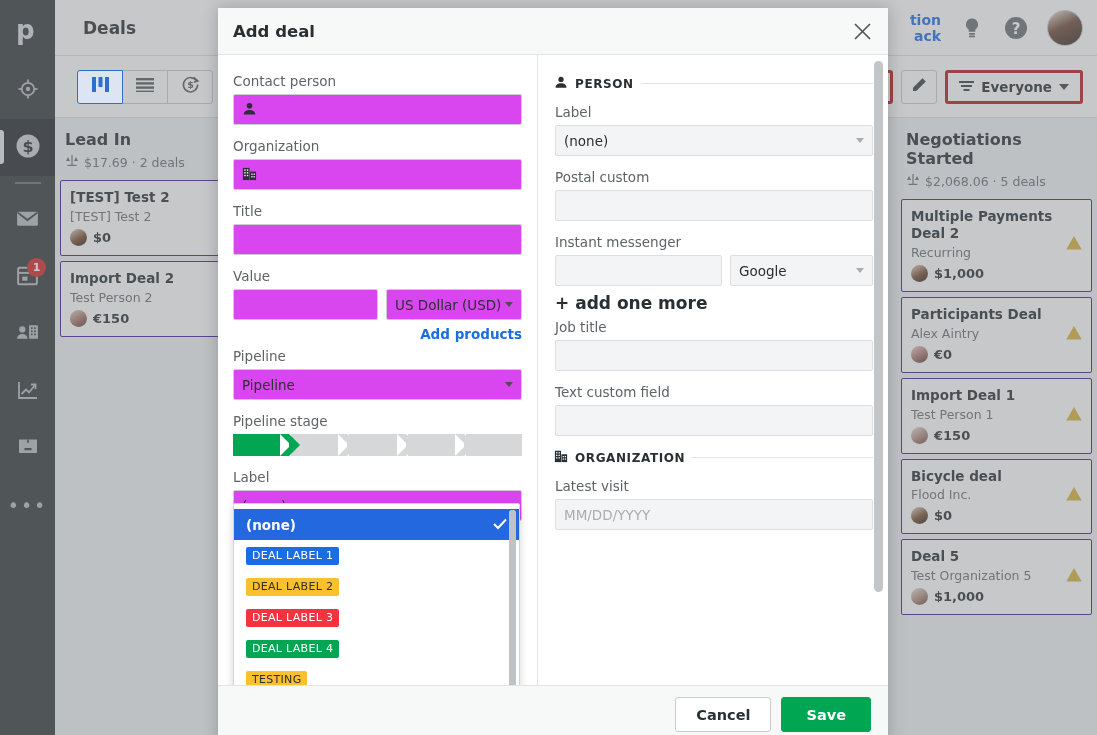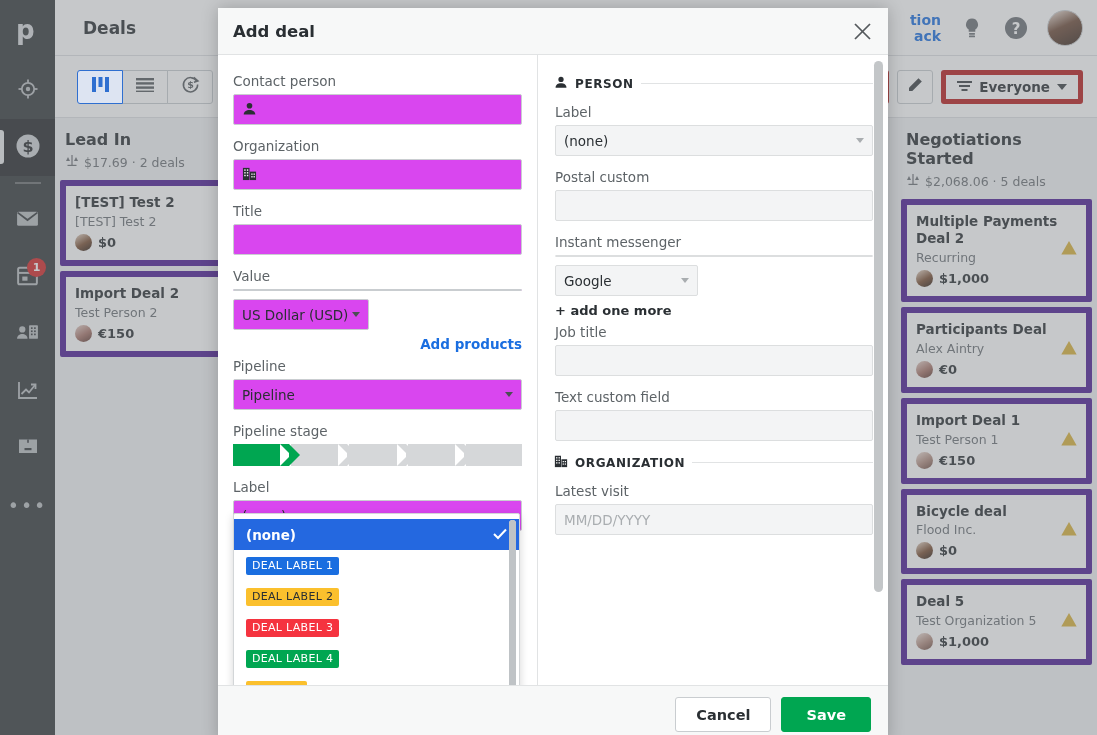--- a/index.html
+++ b/index.html
@@ -81,21 +81,21 @@
     color: #555a5e;
   }
   .viewbtn:first-child { margin-left: 0; border-radius: 3px 0 0 3px; }
   .viewbtn:last-child { border-radius: 0 3px 3px 0; }
   .viewbtn.sel { background: #dde4f2; border-color: #2f6fd0; color: #2f6fd0; z-index: 2; }
   .toolbar-right {
     position: absolute; right: 14px; top: 14px;
     display: flex; align-items: center; gap: 0;
   }
   .tb-sel {
-    height: 34px; border: 5px solid #b91c1c; background: #fff;
+    height: 34px; border: 3px solid #b91c1c; background: #fff;
     display: flex; align-items: center; gap: 7px; padding: 0 11px;
     font-size: 13.5px; font-weight: bold; color: #2a2f33;
     border-radius: 3px; margin-left: 8px;
   }
   .tb-icon-btn {
     width: 36px; height: 34px; border: 1px solid #c9cdd0; background: #fff;
     display: flex; align-items: center; justify-content: center;
     border-radius: 3px; margin-left: 8px; color: #3b4044;
   }
   .caret-dn { width: 0; height: 0; border-left: 5px solid transparent;
@@ -111,21 +111,21 @@
     display: flex; flex-direction: column;
   }
   .col-head { padding: 12px 10px 10px 10px; }
   .col-name { font-size: 16px; font-weight: bold; color: #2a2f33; }
   .col-meta {
     font-size: 12.5px; color: #6b7075; margin-top: 5px;
     display: flex; align-items: center; gap: 5px;
   }
   .col-cards { padding: 0 5px; display: flex; flex-direction: column; gap: 5px; }
   .dealcard {
-    background: #fff; border: 6px solid #4c1d95; border-radius: 2px;
+    background: #fff; border: 1px solid #4c1d95; border-radius: 2px;
     padding: 8px 9px 9px 9px; position: relative;
   }
   .dc-title { font-size: 13.5px; font-weight: bold; color: #2a2f33; line-height: 1.25; }
   .dc-sub { font-size: 12.5px; color: #6b7075; margin-top: 3px; }
   .dc-row { display: flex; align-items: center; gap: 6px; margin-top: 5px; }
   .dc-avatar { width: 17px; height: 17px; border-radius: 50%; flex: 0 0 17px; }
   .av1 { background: linear-gradient(150deg,#e9d8c9,#7a4f33 55%,#2d2019); }
   .av2 { background: linear-gradient(150deg,#e8d2cb,#a8756a 55%,#5d3a33); }
   .av3 { background: linear-gradient(150deg,#efe0d8,#b08b7e 55%,#6d4c42); }
   .dc-val { font-size: 13px; font-weight: bold; color: #2a2f33; }
@@ -161,21 +161,21 @@
   .fld { margin-bottom: 13px; }
   .fld-label { font-size: 13.5px; color: #5d6367; margin-bottom: 5px; }
   .inp {
     width: 100%; height: 31px; border: 1px solid #c9cdd0; border-radius: 2px;
     background: #d946ef; display: flex; align-items: center; padding: 0 8px;
     font-size: 13.5px; color: #2a2f33;
   }
   .inp.disabled { background: #f3f4f5; border-color: #dcdedf; }
   .inp.sel { justify-content: space-between; }
   .inp .ph { color: #a9adb0; }
-  .row2 { display: flex; gap: 8px; flex-direction: column; }
+  .row2 { display: flex; gap: 8px; }
 
   .link {
     color: #1a6ee0; font-size: 13.5px; font-weight: bold;
     text-align: right; margin-top: 6px;
   }
 
   .stages { display: flex; gap: 2px; height: 22px; }
   .stage { flex: 1; position: relative; background: #d5d7d9; }
   .stage.done { background: #00a651; }
   .stage::after {
@@ -221,21 +221,21 @@
 
   
   .sect {
     display: flex; align-items: center; gap: 7px;
     font-size: 12px; font-weight: bold; letter-spacing: 0.6px;
     color: #2a2f33; margin: 2px 0 12px 0;
   }
   .sect .line { flex: 1; height: 1px; background: #e1e3e4; }
   .sub { padding-left: 1px; }
 
-  .addmore { font-size: 13px; font-weight: bold; color: #2a2f33; margin-top: 7px; }
+  .addmore { font-size: 17px; font-weight: bold; color: #2a2f33; margin-top: 7px; }
 
   
   .m-scroll {
     position: absolute; right: 5px; top: 6px; width: 9px; height: 531px;
     background: transparent;
   }
   .m-thumb { width: 9px; height: 531px; background: #c3c6c8; border-radius: 5px; }
 
   .modal-foot {
     height: 58px; flex: 0 0 58px; background: #f7f8f8;

